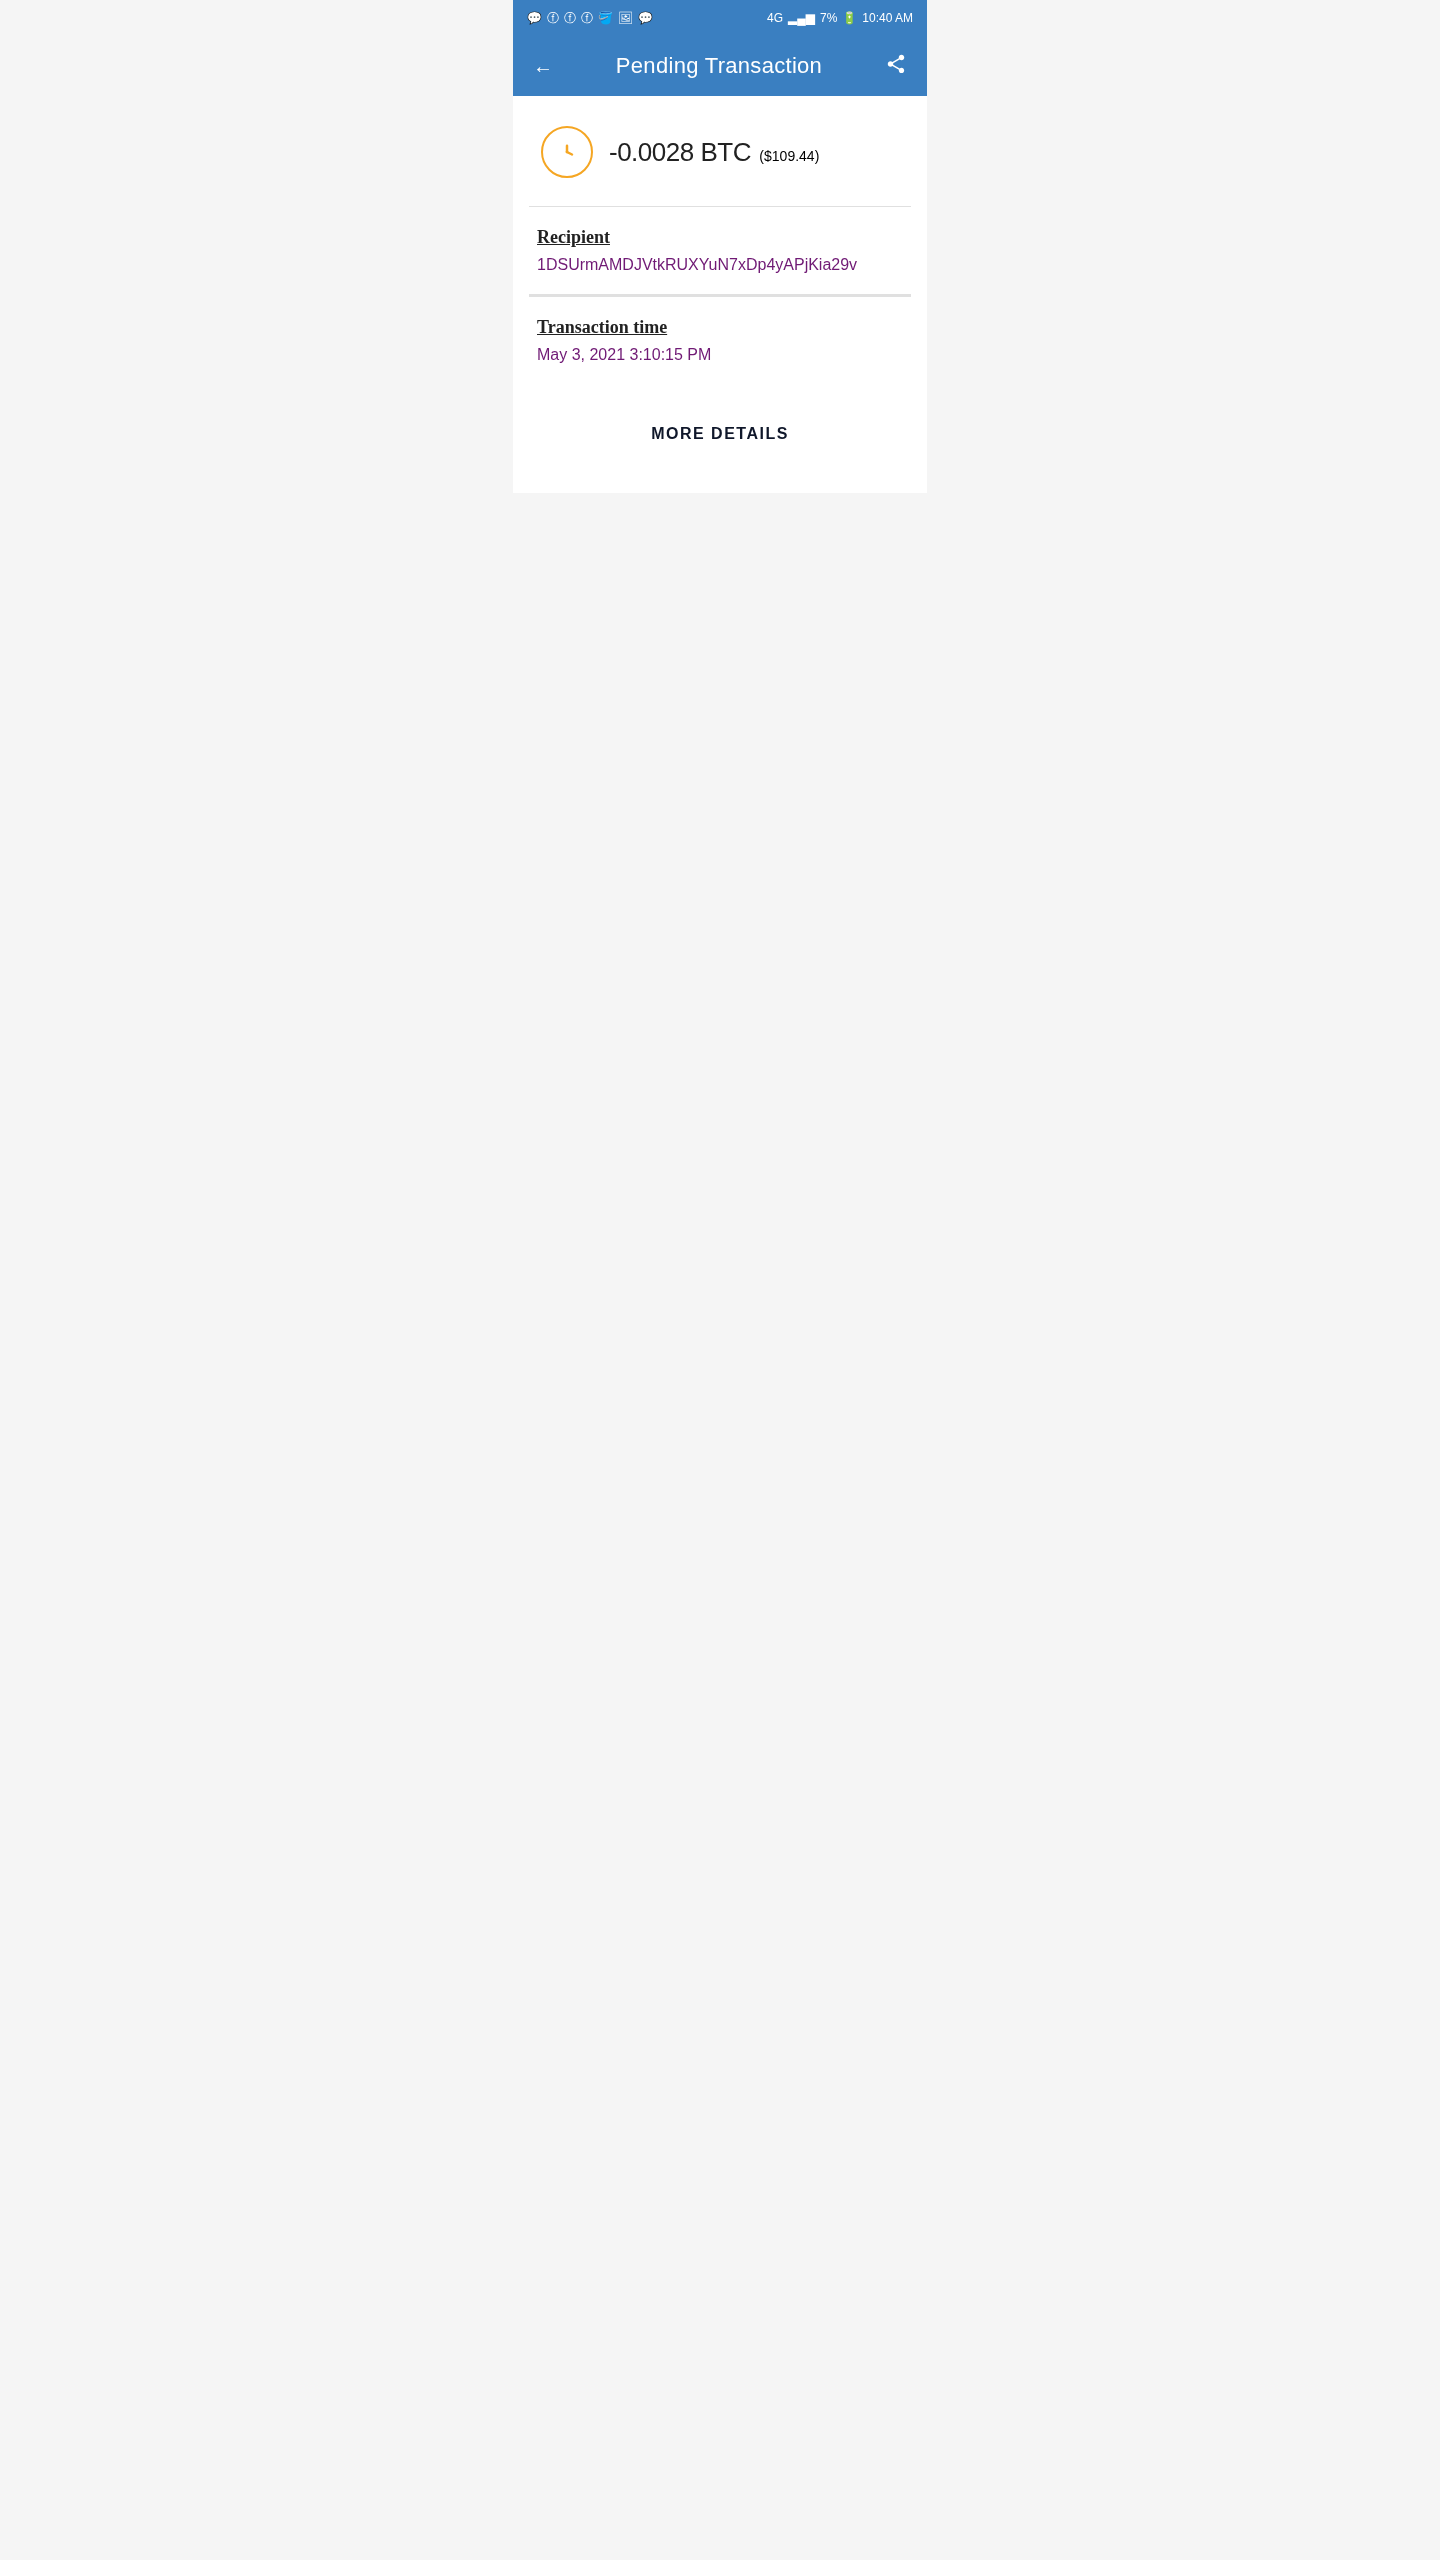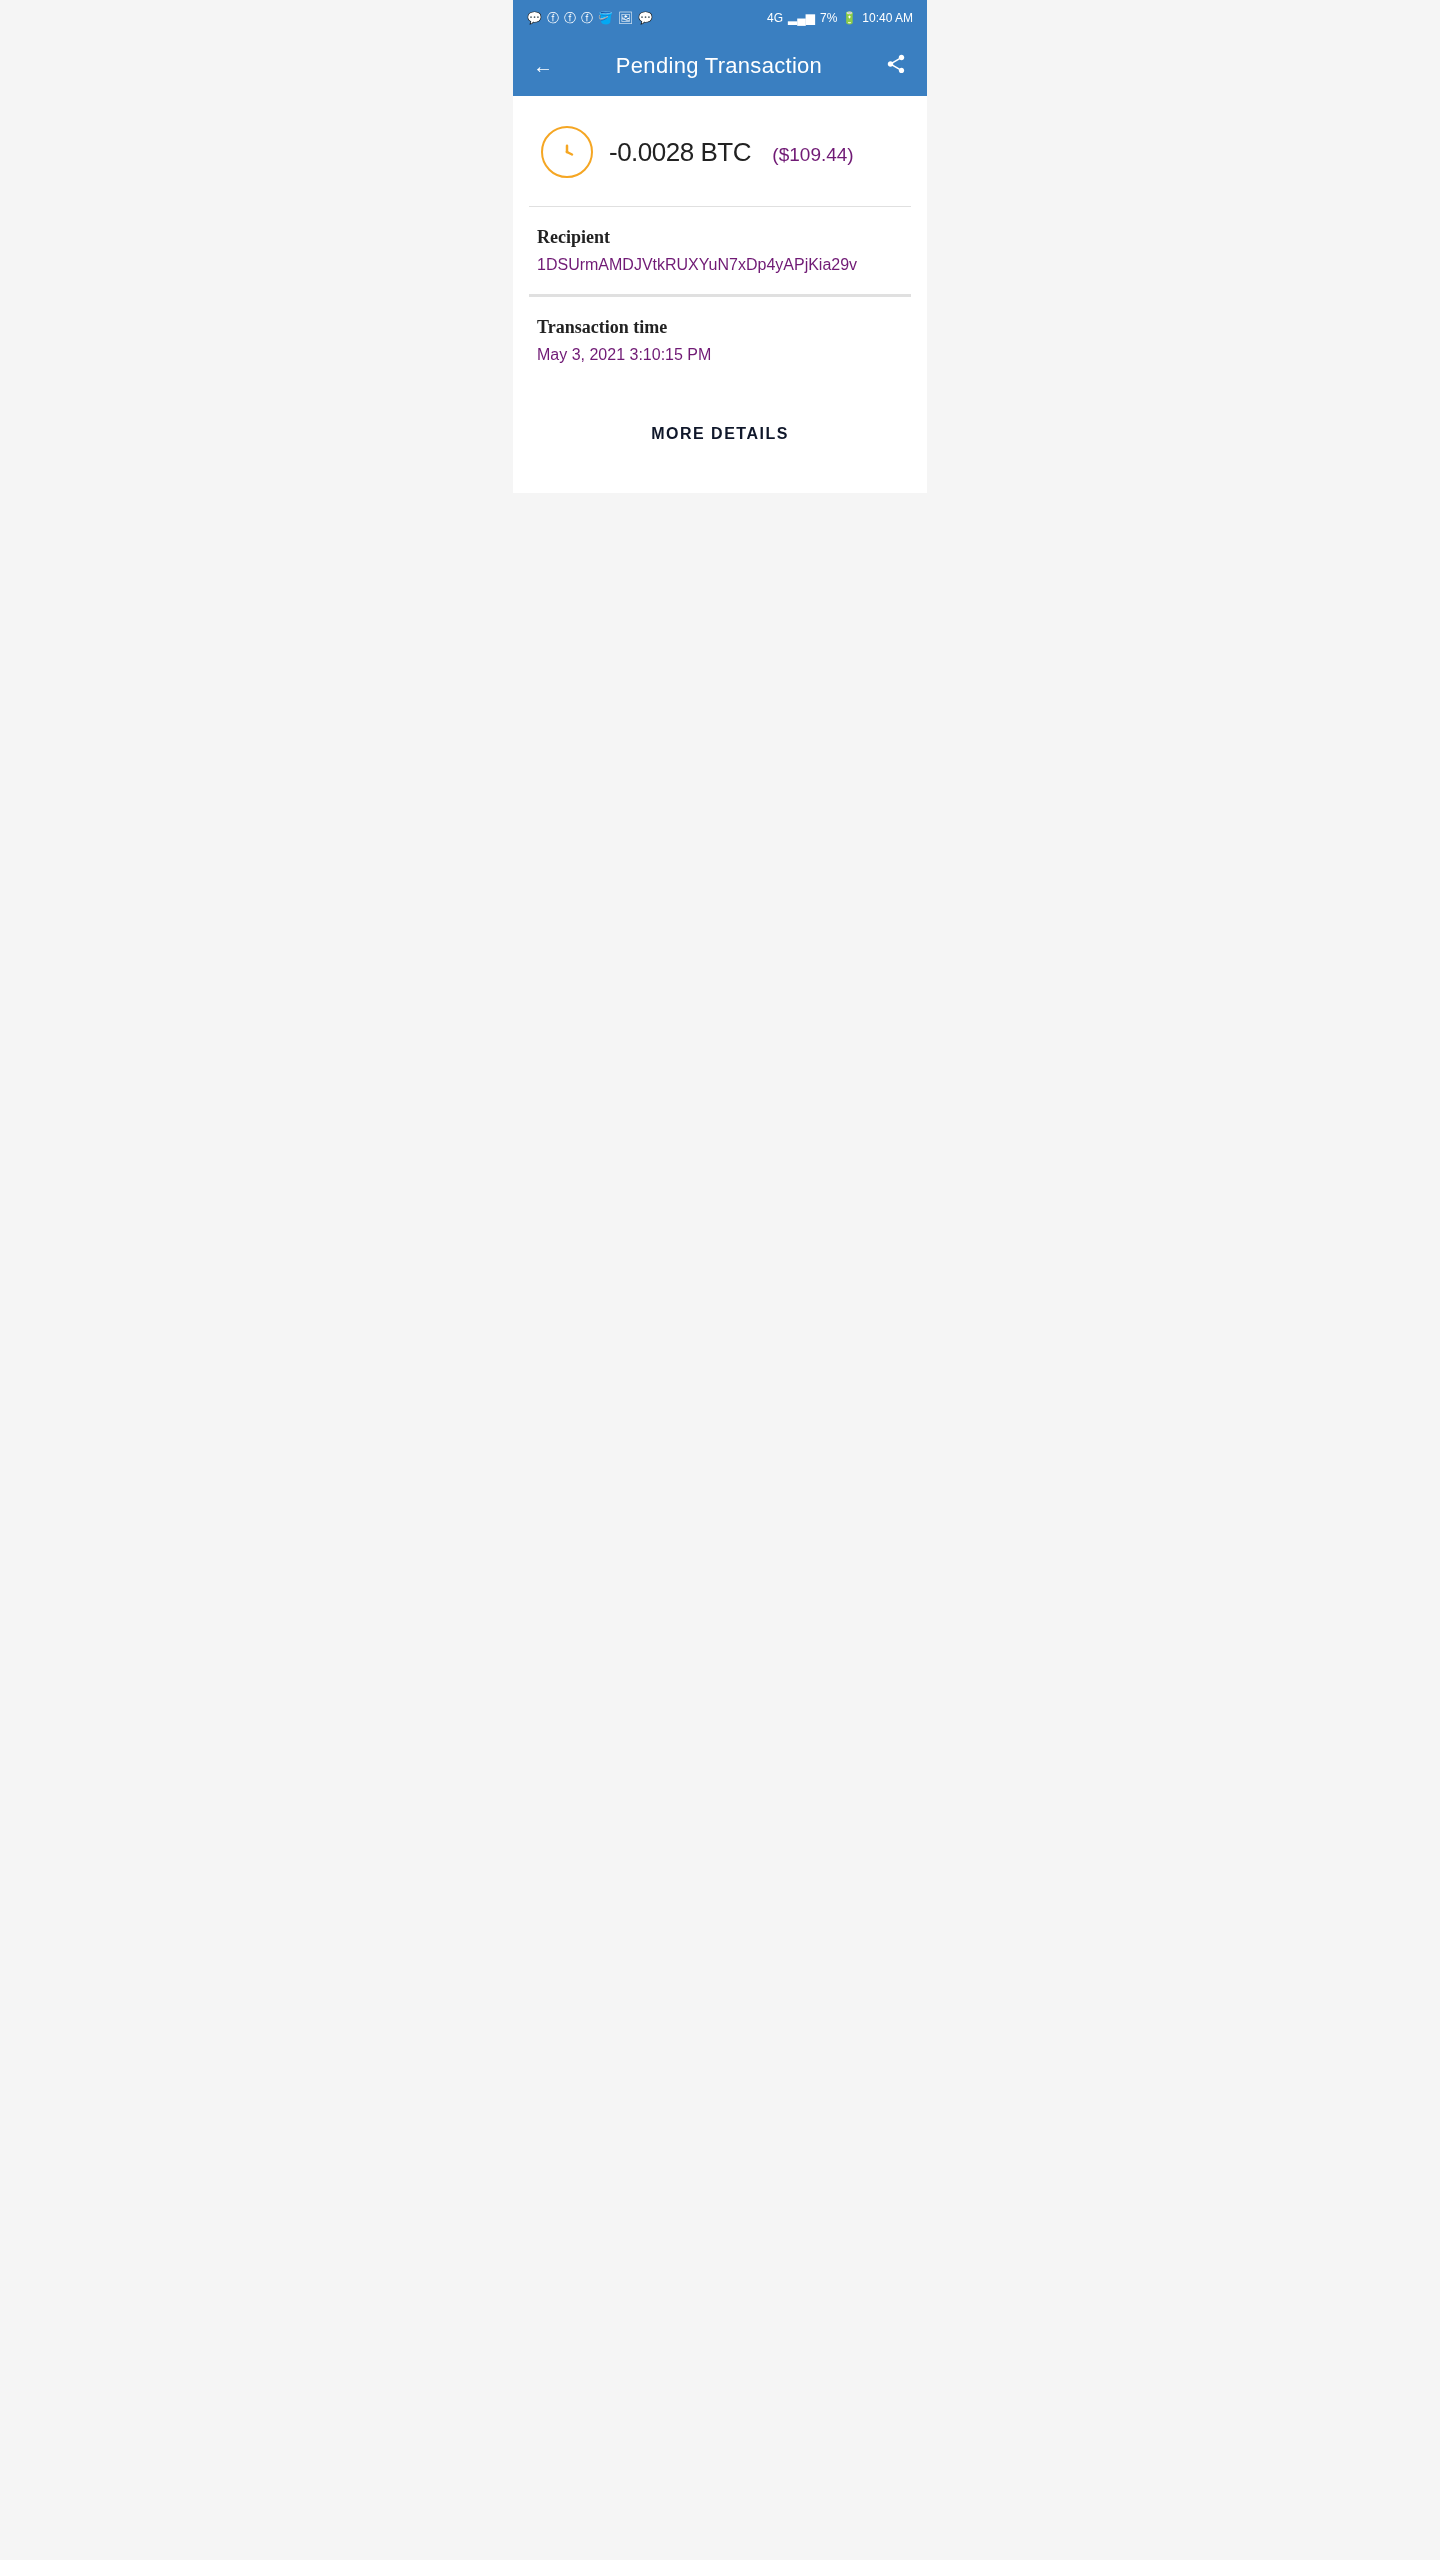--- a/index.html
+++ b/index.html
@@ -106,24 +106,24 @@
     }
 
     .amount-text {
       font-size: 26px;
       font-weight: 400;
       color: #222;
       letter-spacing: -0.5px;
     }
 
     .amount-usd {
-      font-size: 19px;
-      color: #701a75;
+      font-size: 14px;
+      color: #000000;
       font-weight: 300;
-      margin-left: 17px;
+      margin-left: 4px;
     }
 
     
     .divider {
       height: 1px;
       background: #e0e0e0;
       margin: 0 16px;
     }
 
     
@@ -131,20 +131,21 @@
       padding: 20px 24px 18px 24px;
       background: white;
     }
 
     .detail-label {
       font-size: 18px;
       font-weight: 600;
       color: #222;
       margin-bottom: 6px;
       font-family: 'Georgia', serif;
+      text-decoration: underline;
     }
 
     .detail-value {
       font-size: 16px;
       color: #701a75;
       line-height: 1.4;
       word-break: break-all;
     }
 
     

